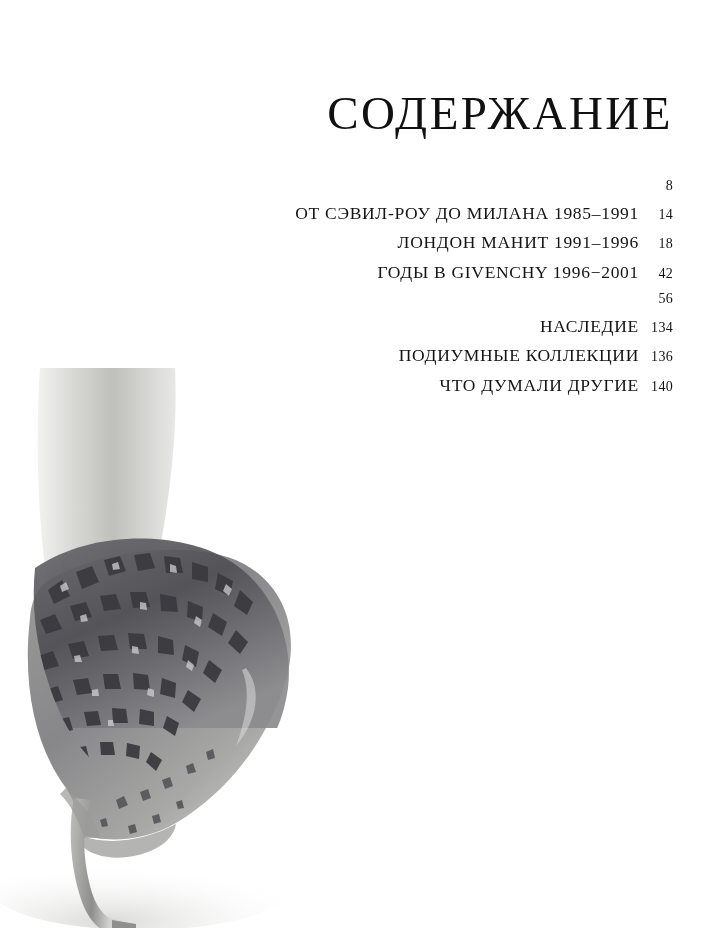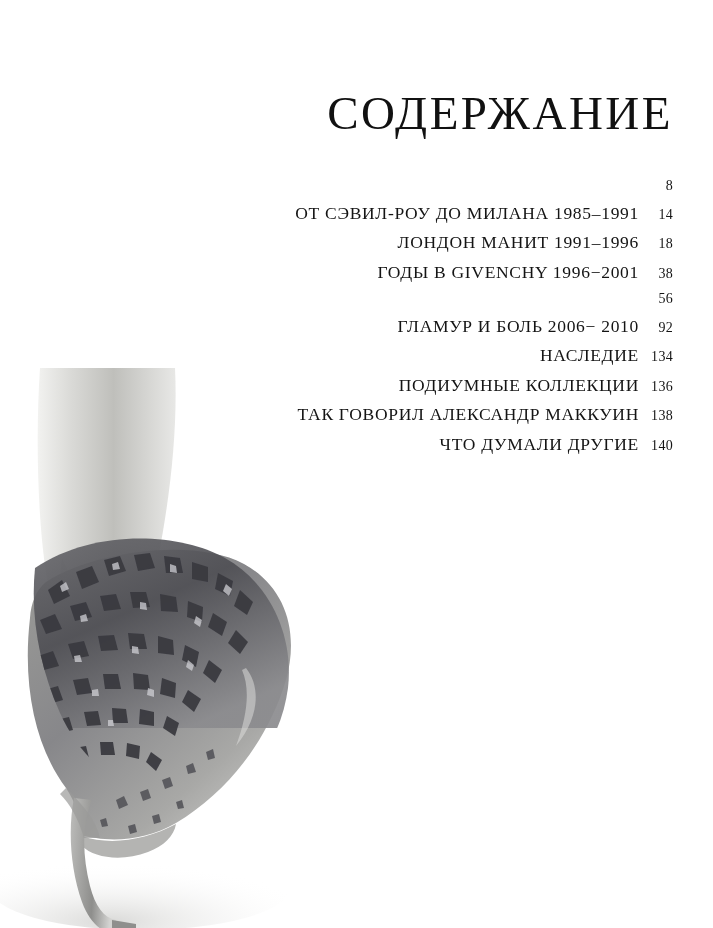--- a/index.html
+++ b/index.html
@@ -223,46 +223,38 @@
       <span class="toc-page">14</span>
     </div>
 
     <div class="toc-row">
       <span class="toc-label">ЛОНДОН МАНИТ 1991–1996</span>
       <span class="toc-page">18</span>
     </div>
 
     <div class="toc-row">
       <span class="toc-label">ГОДЫ В GIVENCHY 1996−2001</span>
-      <span class="toc-page">38</span>
+      <span class="toc-page">42</span>
     </div>
 
     <div class="toc-row">
       <span class="toc-page">56</span>
     </div>
 
-    <div class="toc-row">
-      <span class="toc-label">ГЛАМУР И БОЛЬ 2006− 2010</span>
-      <span class="toc-page">92</span>
-    </div>
 
     <div class="toc-row">
       <span class="toc-label">НАСЛЕДИЕ</span>
       <span class="toc-page">134</span>
     </div>
 
     <div class="toc-row">
       <span class="toc-label">ПОДИУМНЫЕ КОЛЛЕКЦИИ</span>
       <span class="toc-page">136</span>
     </div>
 
-    <div class="toc-row">
-      <span class="toc-label">ТАК ГОВОРИЛ АЛЕКСАНДР МАККУИН</span>
-      <span class="toc-page">138</span>
-    </div>
 
     <div class="toc-row">
       <span class="toc-label">ЧТО ДУМАЛИ ДРУГИЕ</span>
       <span class="toc-page">140</span>
     </div>
 
   </div>
 </div>
 
 </body></html>

